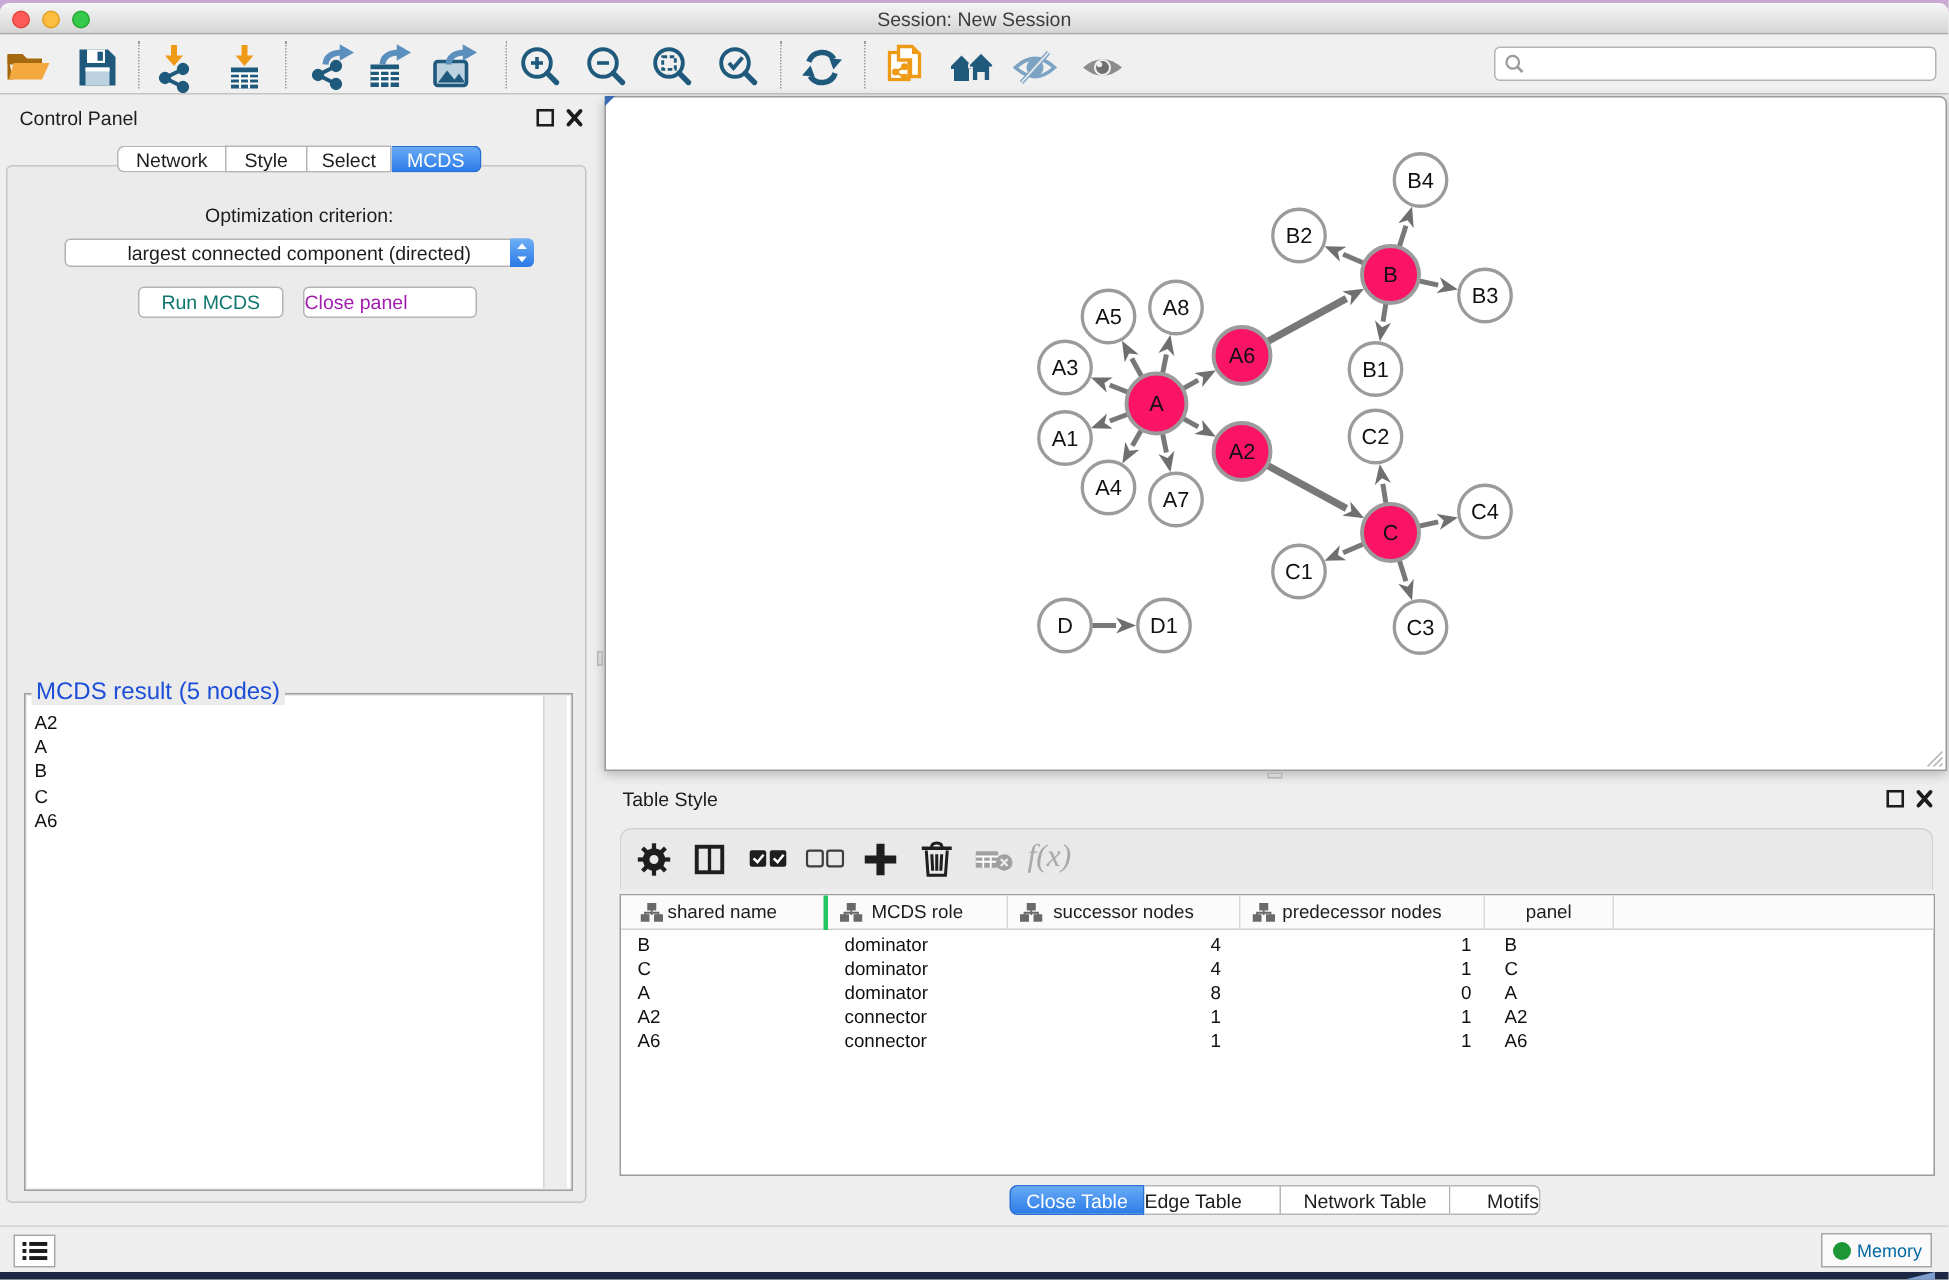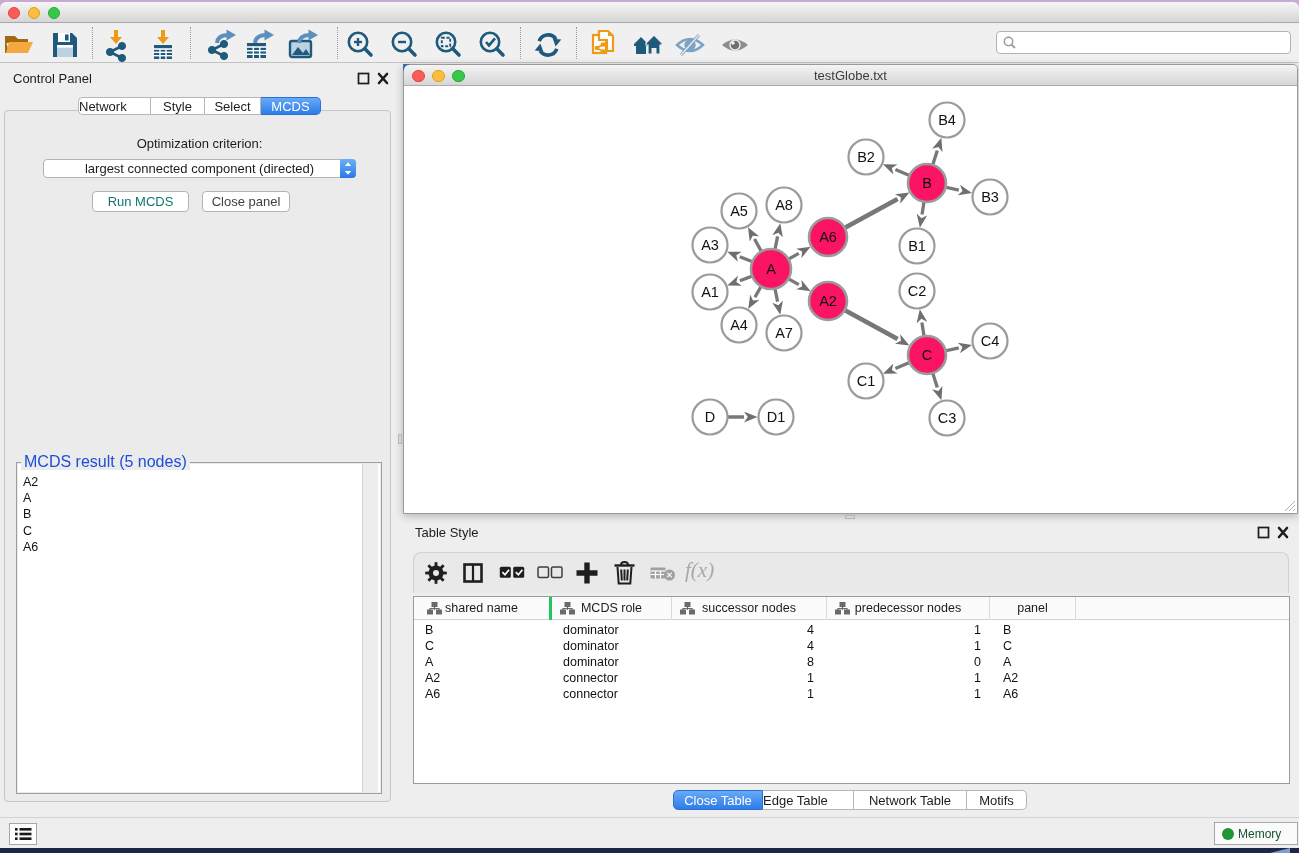--- a/index.html
+++ b/index.html
@@ -2,20 +2,21 @@
 <html><head><meta charset="utf-8"><style>
 *{margin:0;padding:0;box-sizing:border-box}
 body{width:1299px;height:853px;position:relative;overflow:hidden;font-family:"Liberation Sans",sans-serif;background:#eeeeee}
 .abs{position:absolute}
 </style></head><body>
 <div class="abs" style="left:0;top:0;width:1299px;height:8px;background:#c9aad5"></div>
 <div class="abs" style="left:0;top:2px;width:1299px;height:21px;background:linear-gradient(#f6f6f6,#d5d5d5);border-bottom:1px solid #a8a8a8;border-radius:6px 6px 0 0">
   <div class="abs" style="left:7.5px;top:4.5px;width:12.5px;height:12.5px;border-radius:50%;background:#fc5b57;border:1px solid #e2463f"></div>
   <div class="abs" style="left:27.5px;top:4.5px;width:12.5px;height:12.5px;border-radius:50%;background:#fdbd3e;border:1px solid #dfa023"></div>
   <div class="abs" style="left:47.5px;top:4.5px;width:12.5px;height:12.5px;border-radius:50%;background:#34c94a;border:1px solid #2aa836"></div>
+  <div style="text-align:center;font-size:13px;color:#3c3c3c;padding-top:3px">Session: New Session</div>
 </div>
 <div class="abs" id="toolbar" style="left:0;top:24px;width:1299px;height:39px;background:#f0f0f0;border-bottom:1px solid #c4c4c4">
 <div style="position:absolute;left:2px;top:4px;width:34px;height:34px"><svg width="34" height="34" viewBox="0 0 34 34">
         <path d="M3 8 h10 l3 3 h10 v4 H3 z" fill="#a4690f"></path>
         <path d="M3 8 v17 h4 l-2 -8 z" fill="#a4690f"></path>
         <path d="M7 14 h24 l-5 11 H4 z" fill="#f4a93e"></path>
       </svg></div>
     <div style="position:absolute;left:48px;top:4px;width:34px;height:34px"><svg width="34" height="34" viewBox="0 0 34 34">
         <path d="M5 5 h19 l5 5 v19 H5 z" fill="#1f5a7d"></path>
         <rect x="10" y="5" width="12" height="9" fill="#fff"></rect>
@@ -149,53 +150,47 @@
   </div>
 </div>
 
 <div class="abs" style="left:13px;top:71px;font-size:13px;color:#1c1c1c">Control Panel</div>
 <svg class="abs" style="left:357px;top:72px" width="32" height="13" viewBox="0 0 32 13">
  <rect x="1.5" y="1.5" width="10" height="10" fill="none" stroke="#1c1c1c" stroke-width="1.7"></rect>
  <path d="M22 2 L30 11 M30 2 L22 11" stroke="#1c1c1c" stroke-width="2.6" stroke-linecap="round"></path>
 </svg>
 <div class="abs" style="left:4px;top:110px;width:387px;height:692px;background:#ebebeb;border:1px solid #c6c6c6;border-radius:4px"></div>
 <div class="abs" style="left:78px;top:97px;height:18px;display:flex;font-size:13px;color:#1c1c1c">
- <div style="width:72px;background:#fff;border:1px solid #b6b6b6;border-right:none;border-radius:5px 0 0 5px;line-height:17px">Network</div>
+ <div style="width:72px;background:#fff;border:1px solid #b6b6b6;border-right:none;border-radius:5px 0 0 5px;text-align:center;line-height:17px">Network</div>
  <div style="width:54px;background:#fff;border:1px solid #b6b6b6;border-right:none;text-align:center;line-height:17px">Style</div>
  <div style="width:57px;background:#fff;border:1px solid #b6b6b6;text-align:center;line-height:17px">Select</div>
  <div style="width:60px;background:linear-gradient(#67aaf6,#2d7ce8);border:1px solid #2a70d3;border-left:none;border-radius:0 5px 5px 0;color:#fff;text-align:center;line-height:17px">MCDS</div>
 </div>
 <div class="abs" style="left:0;top:136px;width:395px;text-align:center;font-size:13px;color:#1c1c1c"><span style="margin-left:4px">Optimization criterion:</span></div>
 <div class="abs" style="left:43px;top:159px;width:313px;height:19px;background:#fff;border:1px solid #b3b3b3;border-radius:4px;font-size:13px;color:#1c1c1c;text-align:center;line-height:17px">largest connected component (directed)
  <div class="abs" style="right:-1px;top:-1px;width:16px;height:19px;background:linear-gradient(#6db0f7,#2a78e6);border-radius:0 4px 4px 0">
   <svg width="16" height="19" viewBox="0 0 16 19">
         <path d="M8 3.2 L11.2 7 H4.8 z M8 15.8 L11.2 12 H4.8 z" fill="#fff"></path>
       </svg>
  </div>
 </div>
 <div class="abs" style="left:92px;top:191px;width:97px;height:21px;background:#fff;border:1px solid #b3b3b3;border-radius:4px;font-size:13px;color:#0f766e;text-align:center;line-height:19px">Run MCDS</div>
-<div class="abs" style="left:202px;top:191px;width:88px;height:21px;background:#fff;border:1px solid #b3b3b3;border-radius:4px;font-size:13px;color:#404040;text-align:center;line-height:19px">Close panel</div>
+<div class="abs" style="left:202px;top:191px;width:116px;height:21px;background:#fff;border:1px solid #b3b3b3;border-radius:4px;font-size:13px;color:#a21caf;text-align:left;line-height:19px">Close panel</div>
 <div class="abs" style="left:16px;top:462px;width:366px;height:332px;border:1px solid #9e9e9e">
  <div class="abs" style="left:1px;top:1px;right:1px;bottom:1px;background:#fff"></div>
  <div class="abs" style="right:3px;top:1px;width:16px;bottom:1px;background:#ededed;border-left:1px solid #d5d5d5"></div>
  <div class="abs" style="left:6px;top:11px;font-size:12.5px;color:#111;line-height:16.2px">A2<br>A<br>B<br>C<br>A6</div>
  <div class="abs" style="left:4px;top:-9px;background:#ebebeb;font-size:16px;color:#1d4ed8;padding:0 3px;height:16px;line-height:16px">MCDS result (5 nodes)</div>
 </div>
 
 <div class="abs" style="left:403px;top:64px;width:895px;height:450px;background:#fff;border:1px solid #9a9a9a;border-radius:5px 5px 0 0;box-shadow:0 2px 8px rgba(0,0,0,0.25)">
  <svg class="abs" style="left:-1px;top:-1px" width="10" height="10">
       <path d="M0 0 h10 L0 10 z" fill="none"></path>
       <path d="M0 0 l7 0 -7 7 z" fill="#3a6cb4"></path>
     </svg>
- <div class="abs" style="left:0;top:0;width:893px;height:21px;background:linear-gradient(#f4f4f4,#d6d6d6);border-bottom:1px solid #aaa;border-radius:5px 5px 0 0">
-  <div class="abs" style="left:8px;top:4.5px;width:12.5px;height:12.5px;border-radius:50%;background:#fc5b57;border:1px solid #e2463f"></div>
-  <div class="abs" style="left:28px;top:4.5px;width:12.5px;height:12.5px;border-radius:50%;background:#fdbd3e;border:1px solid #dfa023"></div>
-  <div class="abs" style="left:48px;top:4.5px;width:12.5px;height:12.5px;border-radius:50%;background:#34c94a;border:1px solid #2aa836"></div>
-  <div style="text-align:center;font-size:13px;color:#3c3c3c;padding-top:3px">testGlobe.txt</div>
- </div>
  <div class="abs" style="left:0;top:21px;width:893px;height:428px;overflow:hidden">
 <svg width="893" height="428" style="position:absolute;left:0;top:0">
 <defs>
 <marker id="arr" viewBox="0 0 10 8" refX="0" refY="4" markerWidth="13.5" markerHeight="11" orient="auto" markerUnits="userSpaceOnUse">
 <path d="M0,0 L10,4 L0,8 L2.8,4 Z" fill="#6f6f6f"></path>
 </marker>
 </defs>
 <line x1="367.0" y1="183.0" x2="350.5" y2="153.0" stroke="#787878" stroke-width="3.3" marker-end="url(#arr)"></line>
 <line x1="367.0" y1="183.0" x2="373.6" y2="150.4" stroke="#787878" stroke-width="3.3" marker-end="url(#arr)"></line>
 <line x1="367.0" y1="183.0" x2="335.8" y2="170.7" stroke="#787878" stroke-width="3.3" marker-end="url(#arr)"></line>
@@ -409,33 +404,33 @@
       <span class="abs" style="left:149px">connector</span>
 <span class="abs" style="left:300px;width:100px;text-align:right">1</span>
 <span class="abs" style="left:467px;width:100px;text-align:right">1</span>
 <span class="abs" style="left:589px">A6</span>
     </div>
 </div>
 <div class="abs" style="left:673px;top:790px;height:20px;display:flex;font-size:13px;color:#1c1c1c">
  <div style="width:90px;background:linear-gradient(#67aaf6,#2d7ce8);border:1px solid #2a70d3;border-radius:5px 0 0 5px;color:#fff;text-align:center;line-height:19px">Close Table</div>
  <div style="width:91px;background:#fff;border:1px solid #b6b6b6;border-left:none;text-align:left;line-height:19px">Edge Table</div>
  <div style="width:113px;background:#fff;border:1px solid #b6b6b6;border-left:none;text-align:center;line-height:19px">Network Table</div>
- <div style="width:60px;background:#fff;border:1px solid #b6b6b6;border-left:none;border-radius:0 5px 5px 0;text-align:center;line-height:19px">Motifs</div>
+ <div style="width:60px;background:#fff;border:1px solid #b6b6b6;border-left:none;border-radius:0 5px 5px 0;text-align:right;line-height:19px">Motifs</div>
 </div>
 
 <div class="abs" style="left:0;top:817px;width:1299px;height:1px;background:#d2d2d2"></div>
 <div class="abs" style="left:9px;top:823px;width:28px;height:22px;background:#fdfdfd;border:1px solid #a6a6a6">
  <svg width="26" height="20" viewBox="0 0 26 20">
       <g fill="#1a1a1a">
         <rect x="5" y="4" width="2.6" height="2.6"></rect>
         <rect x="9.5" y="4" width="12" height="2.6"></rect>
         <rect x="5" y="8.7" width="2.6" height="2.6"></rect>
         <rect x="9.5" y="8.7" width="12" height="2.6"></rect>
         <rect x="5" y="13.4" width="2.6" height="2.6"></rect>
         <rect x="9.5" y="13.4" width="12" height="2.6"></rect>
       </g>
     </svg>
 </div>
-<div class="abs" style="left:1214px;top:822px;width:84px;height:23px;background:#fafafa;border:1px solid #a6a6a6;font-size:12px;color:#14532d">
+<div class="abs" style="left:1214px;top:822px;width:74px;height:23px;background:#fafafa;border:1px solid #a6a6a6;font-size:12px;color:#0369a1">
  <div class="abs" style="left:7px;top:5px;width:12px;height:12px;border-radius:50%;background:#1d9636"></div>
  <div class="abs" style="left:23px;top:4px">Memory</div>
 </div>
 <div class="abs" style="left:0;top:848px;width:1299px;height:5px;background:#1c2745"></div>
 <div class="abs" style="left:1270px;top:848px;width:0;height:0;border-bottom:5px solid #7c9fd0;border-left:20px solid transparent"></div>
 </body></html>

